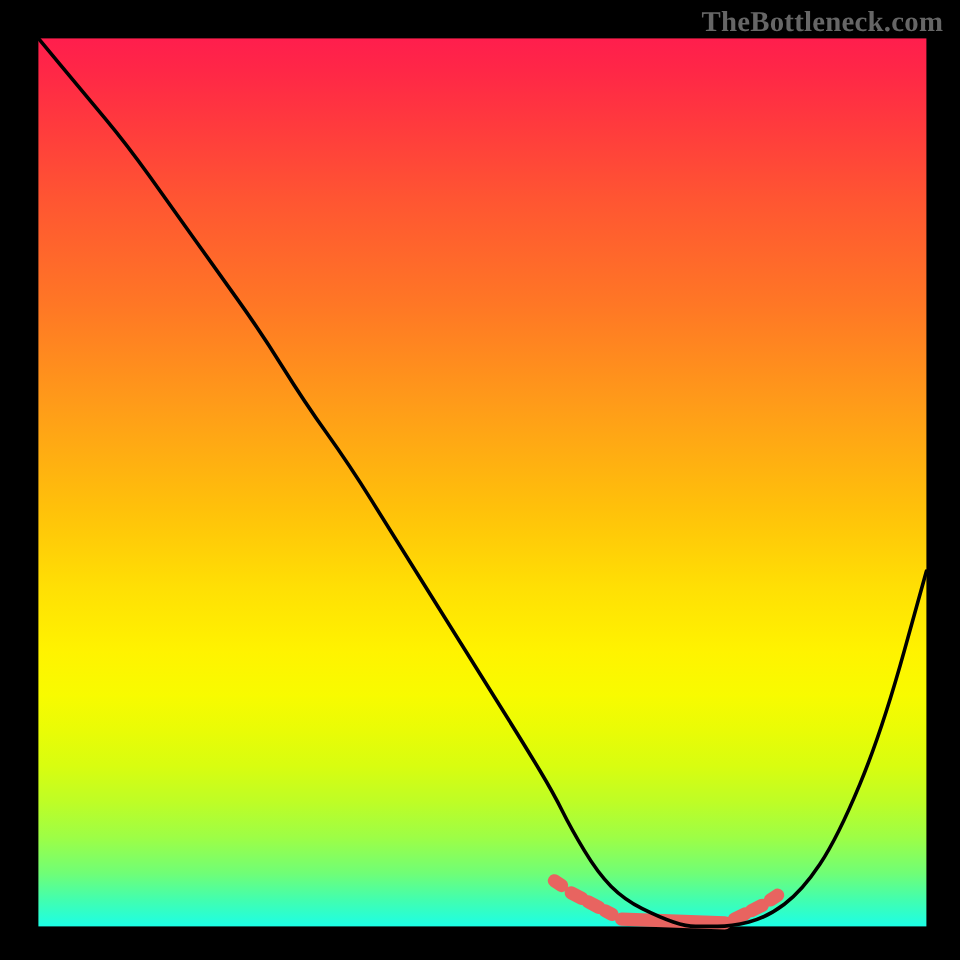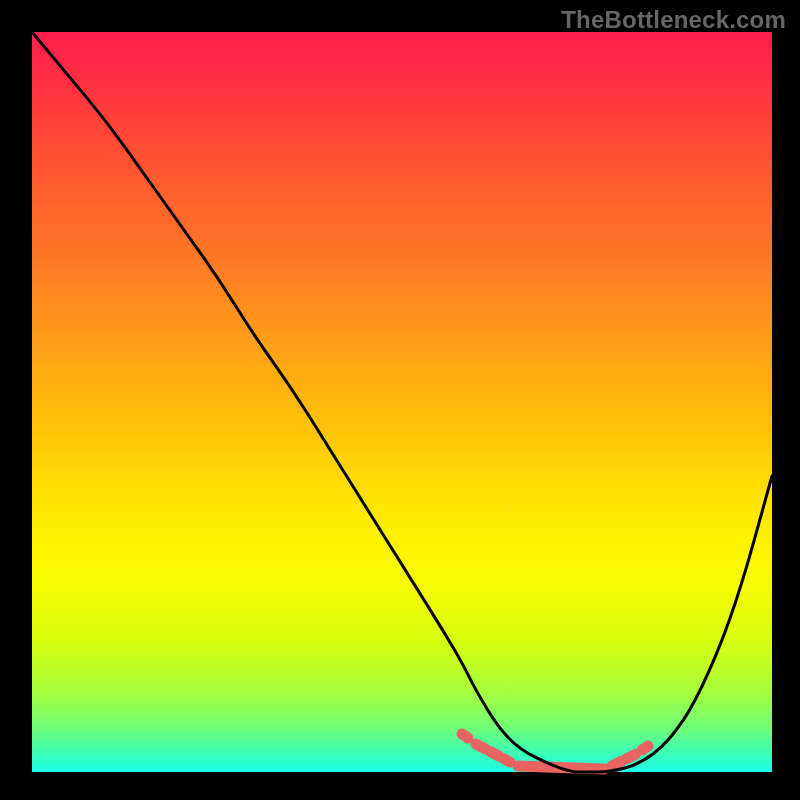--- a/index.html
+++ b/index.html
@@ -13,21 +13,21 @@
   .chart-wrap {
     position: relative;
     width: 800px;
     height: 800px;
     background: #000;
   }
   .watermark {
     position: absolute;
     top: 6px;
     right: 14px;
-    font-family: Liberation Sans, sans-serif;
+    font-family: Liberation Serif, serif;
     font-size: 24px;
     font-weight: 600;
     color: #666666;
     z-index: 10;
     letter-spacing: 0.2px;
   }
   
   .plot {
     position: absolute;
     left: 32px;

